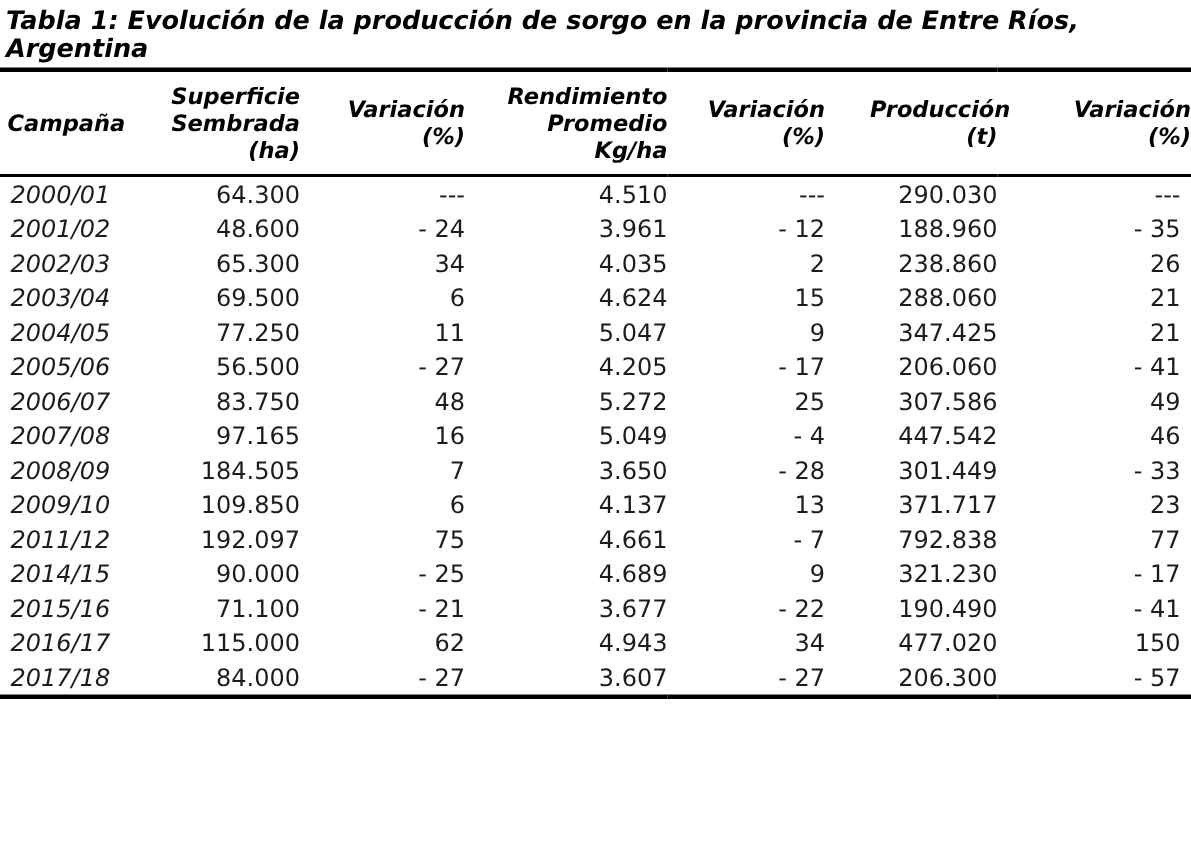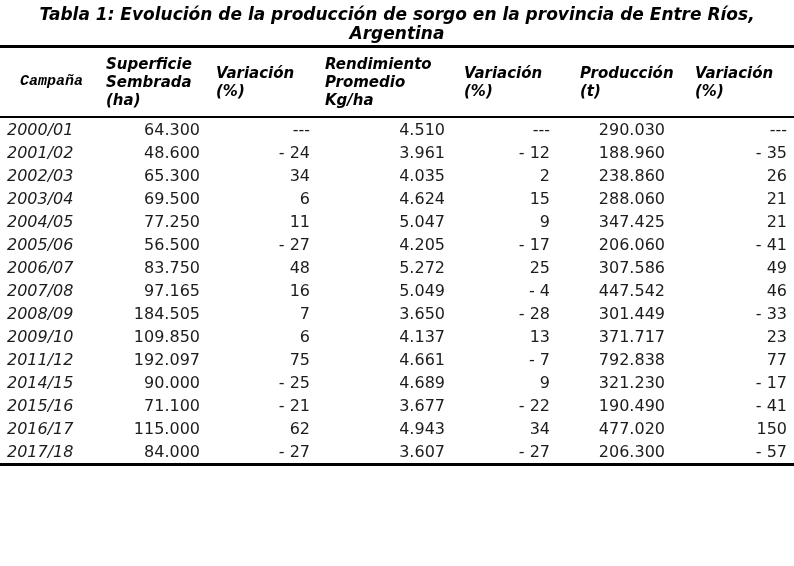--- a/index.html
+++ b/index.html
@@ -12,21 +12,21 @@
     width: 794px;
     height: 566px;
     background: #ffffff;
     overflow: hidden;
     box-sizing: border-box;
   }
   .title {
     width: 100%;
     box-sizing: border-box;
     padding: 5px 4px 3px 4px;
-    text-align: center;
+    text-align: left;
     font-size: 17px;
     font-weight: bold;
     font-style: italic;
     color: #000000;
     line-height: 1.1;
     white-space: pre-line;
   }
   table.data-table {
     width: 794px;
     table-layout: fixed;
@@ -39,29 +39,29 @@
   col.c3 { width: 110px; }
   col.c4 { width: 135px; }
   col.c5 { width: 105px; }
   col.c6 { width: 115px; }
   col.c7 { width: 129px; }
   thead th {
     font-size: 15px;
     font-weight: bold;
     font-style: italic;
     color: #000000;
-    text-align: left;
+    text-align: right;
     vertical-align: middle;
     line-height: 1.2;
     white-space: pre-line;
     padding: 7px 0 7px 0;
     height: 54px;
     border-bottom: 2px solid #000000;
   }
-  thead th:nth-child(1) { text-align: left; padding-left: 20px; font-family: Liberation Mono, monospace; }
+  thead th:nth-child(1) { text-align: left; padding-left: 5px; }
   thead th:nth-child(2) { padding-left: 6px; }
   thead th:nth-child(3) { padding-left: 16px; }
   thead th:nth-child(4) { padding-left: 15px; }
   thead th:nth-child(5) { padding-left: 19px; }
   thead th:nth-child(6) { padding-left: 30px; }
   thead th:nth-child(7) { padding-left: 30px; }
   tbody td {
     font-size: 16px;
     color: #1c1c1c;
     height: 23px;

